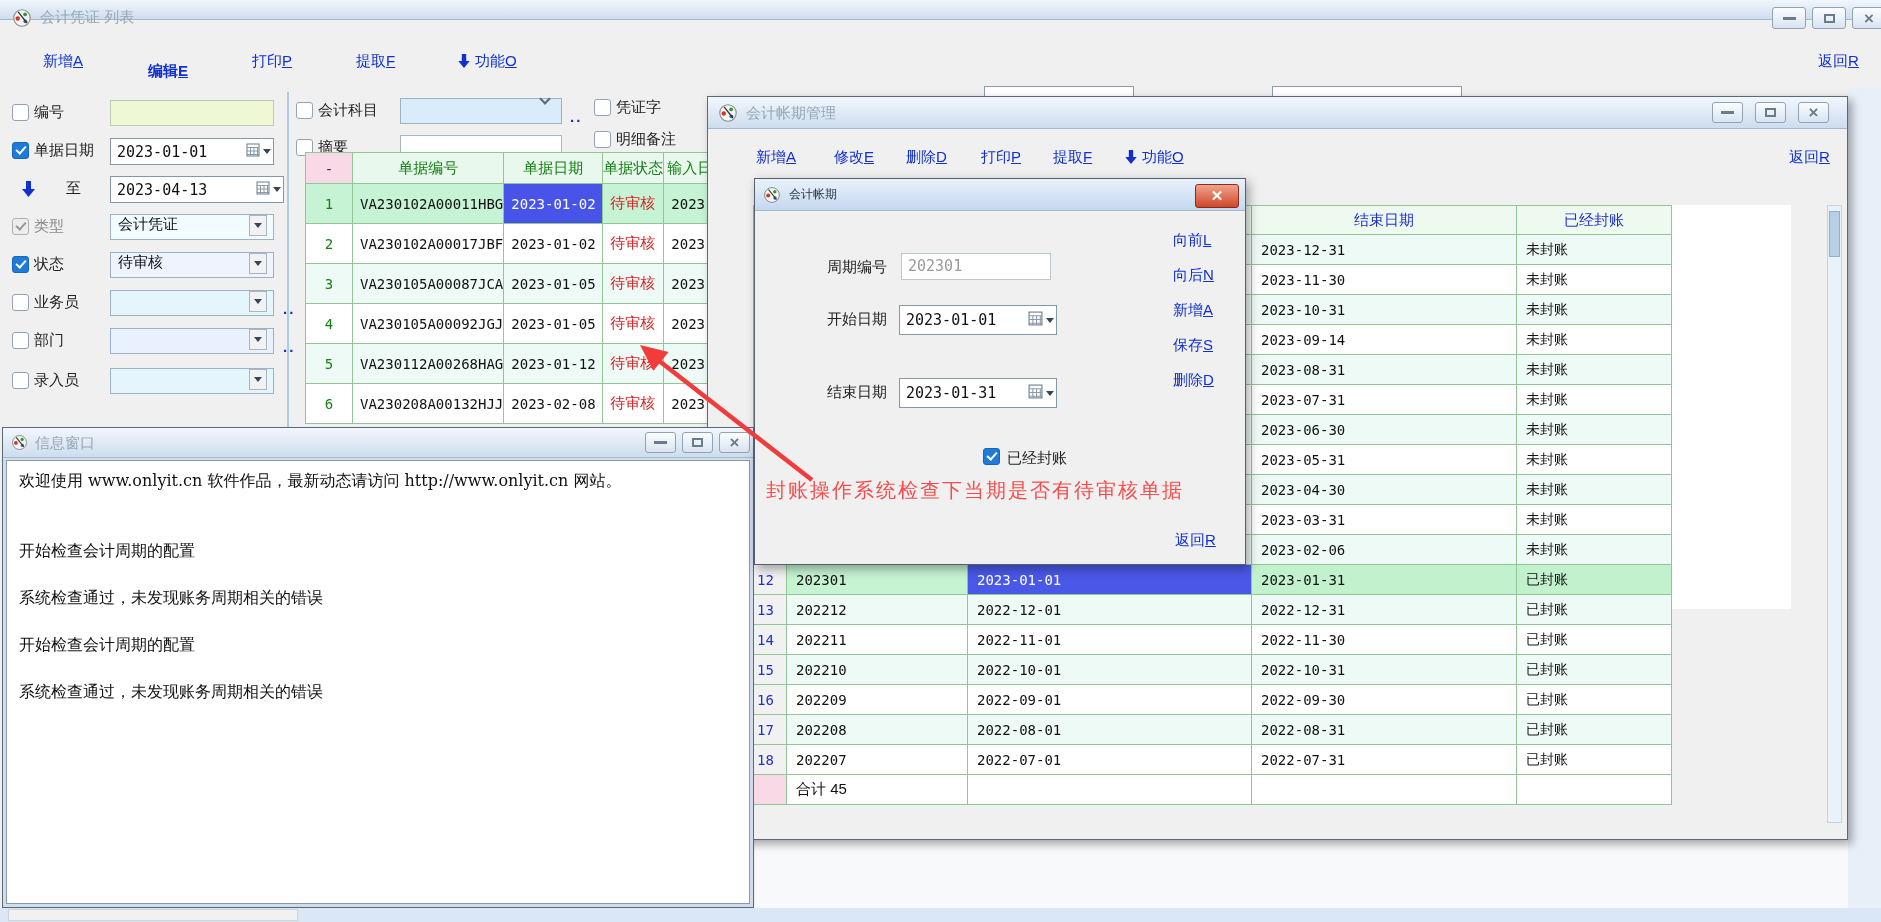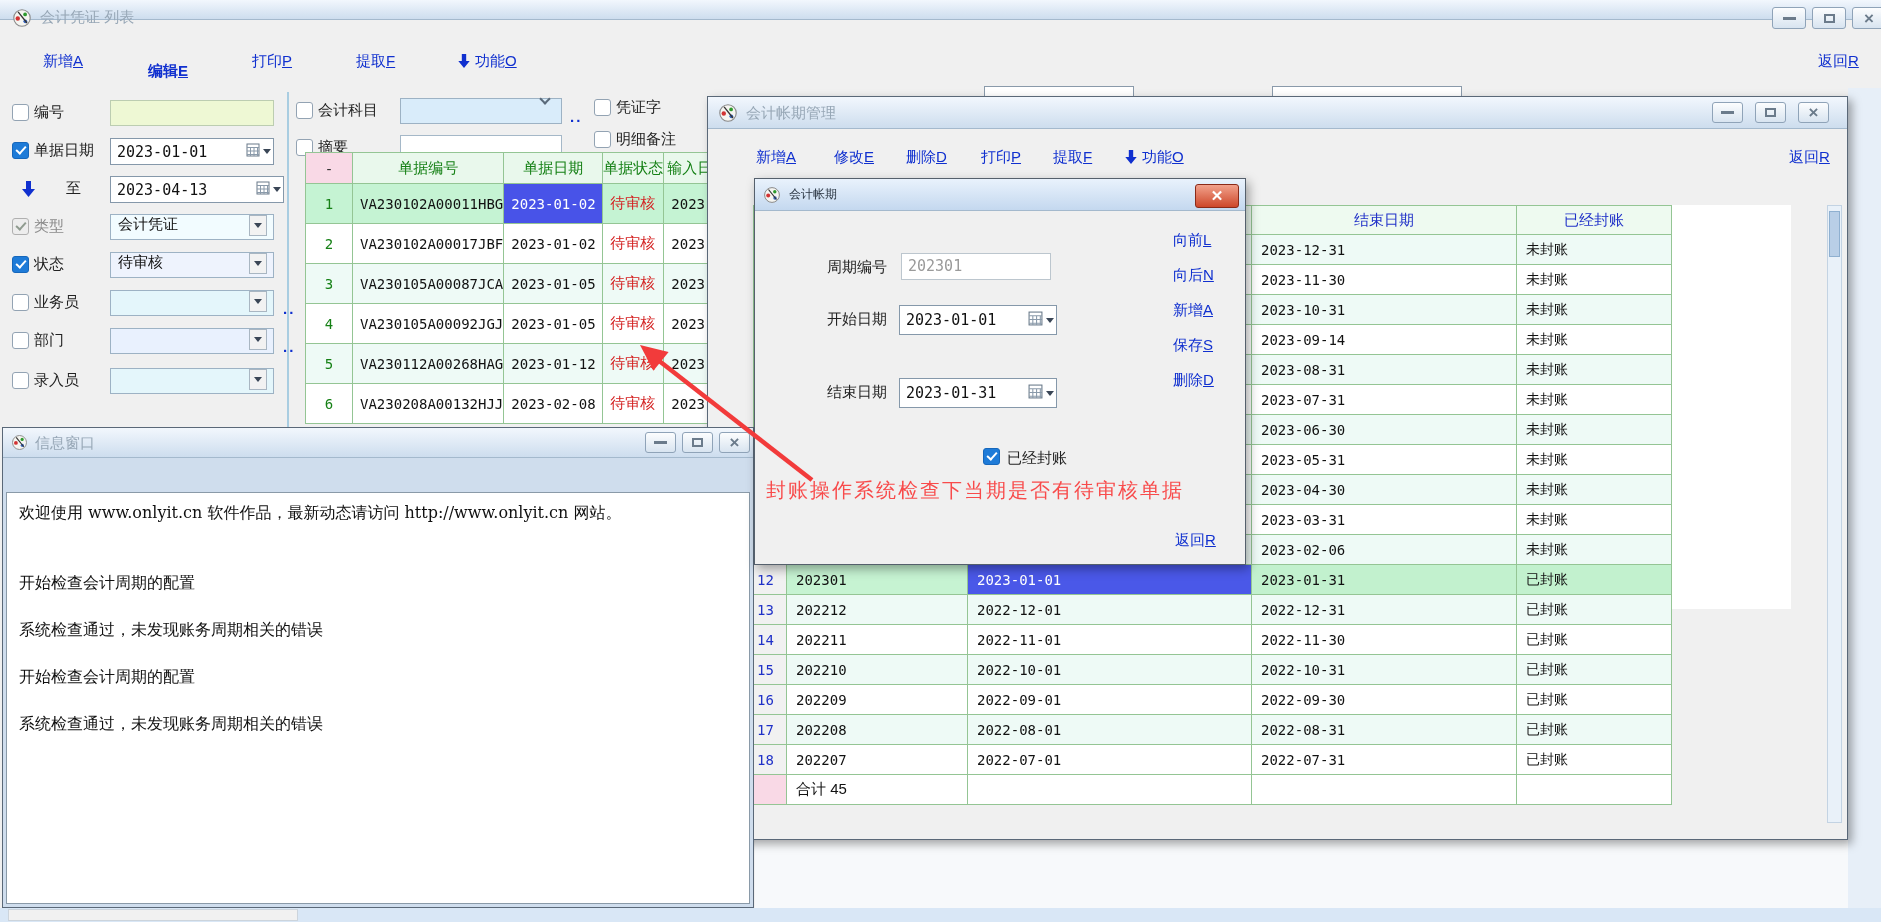--- a/index.html
+++ b/index.html
@@ -546,21 +546,21 @@
       <span class="winbtn" style="left:642px;top:4px;width:31px;height:21px;">
           <span class="bar"></span>
         </span>
       <span class="winbtn" style="left:679px;top:4px;width:31px;height:21px;">
           <span class="box"></span>
         </span>
       <span class="winbtn" style="left:716px;top:4px;width:31px;height:21px;">
           <span class="xx">×</span>
         </span>
     </div>
-    <div style="position:absolute;left:3px;top:32px;right:3px;bottom:3px;background:#fff;border:1px solid #8a9aa8;margin-top:32px;">
+    <div style="position:absolute;left:3px;top:32px;right:3px;bottom:3px;background:#fff;border:1px solid #8a9aa8;">
       <div class="msgline" style="top:10px;">欢迎使用 www.onlyit.cn 软件作品，最新动态请访问 http://www.onlyit.cn 网站。</div>
       <div class="msgline" style="top:80px;">开始检查会计周期的配置</div>
       <div class="msgline" style="top:127px;">系统检查通过，未发现账务周期相关的错误</div>
       <div class="msgline" style="top:174px;">开始检查会计周期的配置</div>
       <div class="msgline" style="top:221px;">系统检查通过，未发现账务周期相关的错误</div>
     </div>
   </div>
 
   <div class="dialog">
     <div class="titlebar" style="height:32px;background:linear-gradient(#e9f2fc,#c4d8ef);">

